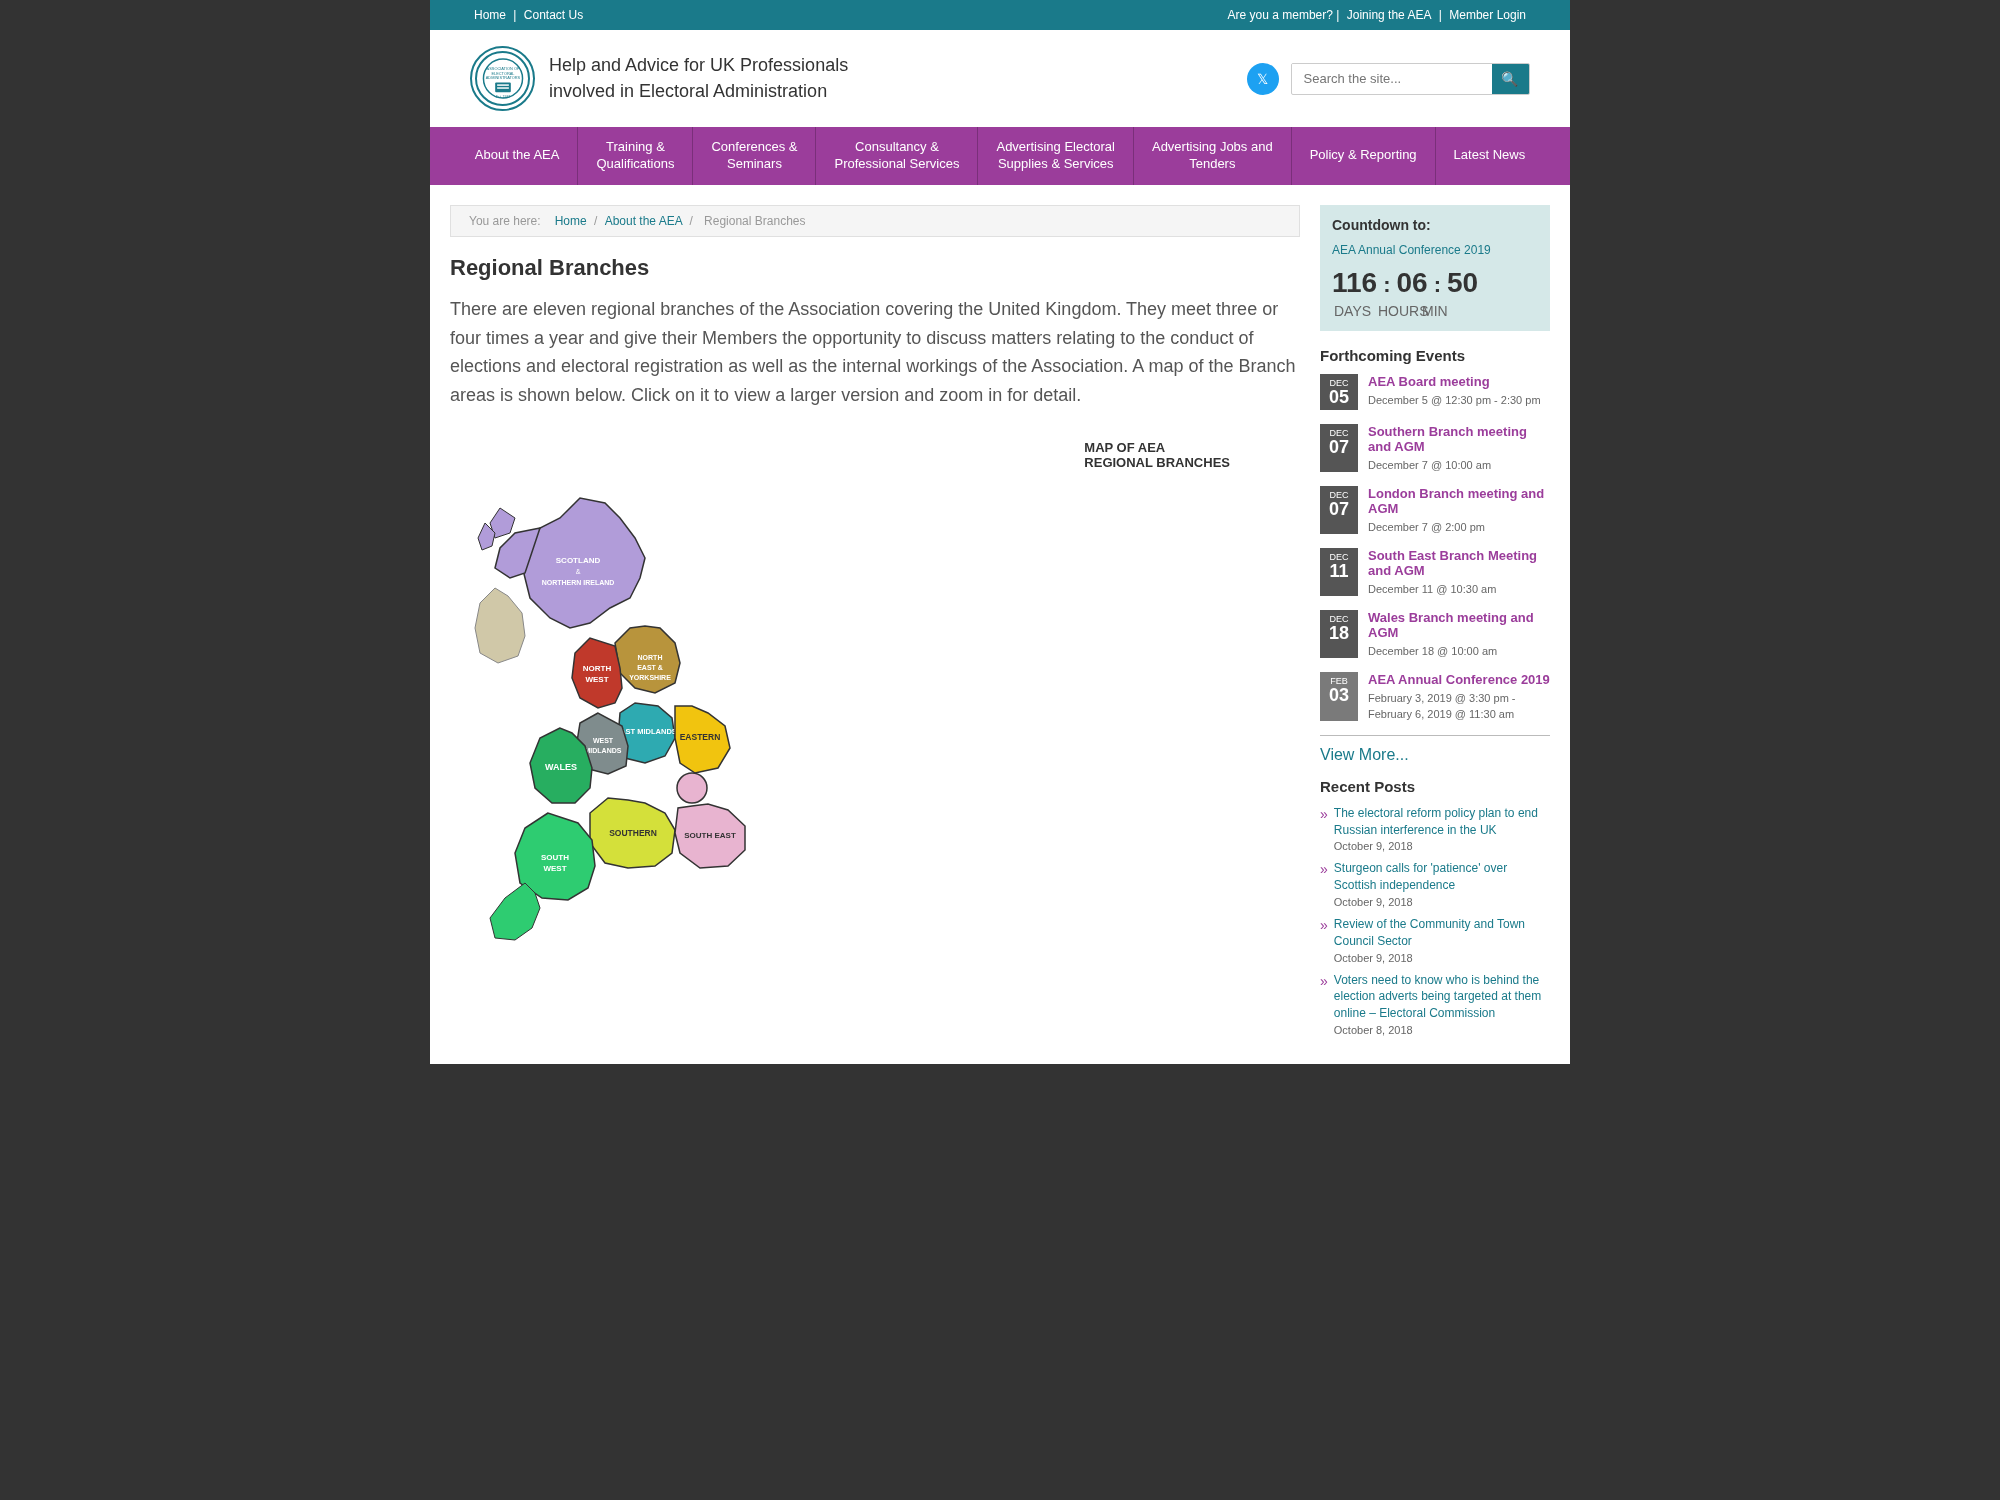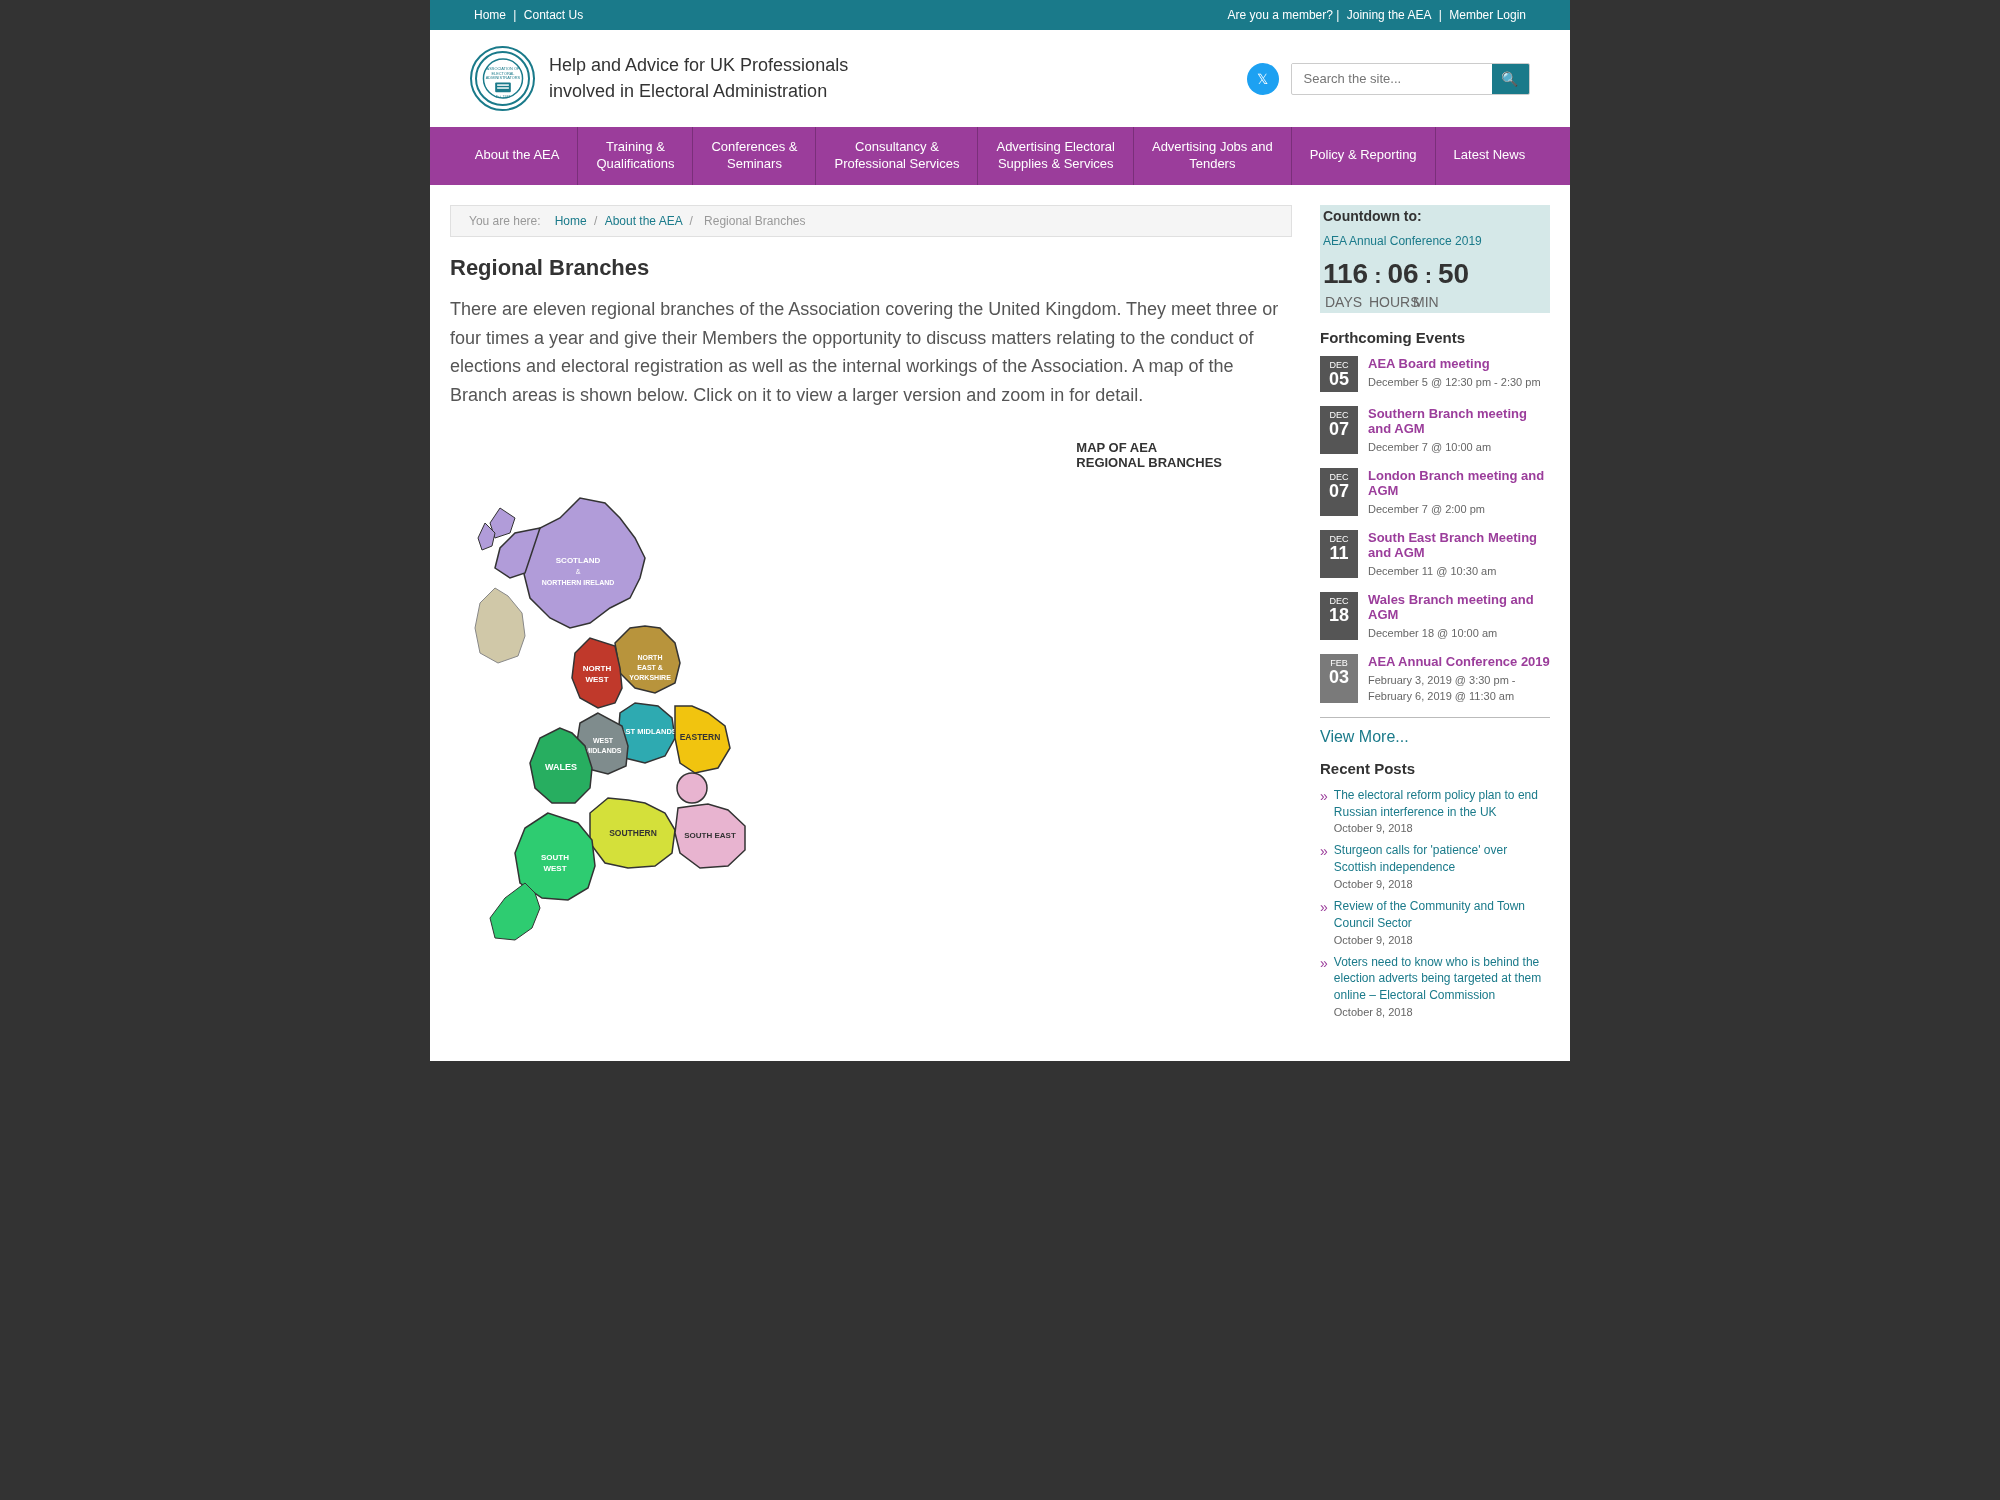--- a/index.html
+++ b/index.html
@@ -20,39 +20,39 @@
     .search-bar { display: flex; align-items: center; border: 1px solid #ccc; border-radius: 2px; overflow: hidden; }
     .search-bar input { padding: 7px 12px; border: none; outline: none; font-size: 13px; width: 200px; color: #999; }
     .search-btn { background: #1a7a8a; border: none; padding: 7px 10px; cursor: pointer; color: #fff; font-size: 14px; }
 
     
     .nav { background: #9b3d9b; display: flex; justify-content: center; }
     .nav-item { color: #fff; text-decoration: none; padding: 12px 18px; font-size: 13px; text-align: center; cursor: pointer; line-height: 1.3; display: flex; align-items: center; justify-content: center; border-right: 1px solid #7a2f7a; }
     .nav-item:last-child { border-right: none; }
 
     
-    .main-wrapper { background: #fff; max-width: 1140px; margin: 0 auto; display: flex; gap: 8px; padding: 20px 20px; }
+    .main-wrapper { background: #fff; max-width: 1140px; margin: 0 auto; display: flex; gap: 0; padding: 20px 20px; }
     .content-area { flex: 1; padding-right: 20px; }
     .sidebar { width: 230px; flex-shrink: 0; }
 
     
     .breadcrumb { background: #f5f5f5; border: 1px solid #e0e0e0; padding: 8px 14px; font-size: 12px; color: #666; margin-bottom: 18px; }
     .breadcrumb a { color: #1a7a8a; text-decoration: none; }
     .breadcrumb span { color: #999; margin: 0 4px; }
 
     
     .page-title { font-size: 22px; font-weight: bold; color: #333; margin-bottom: 14px; }
     .page-description { font-size: 18px; color: #555; line-height: 1.6; margin-bottom: 20px; }
 
     
     .map-container { text-align: left; padding: 10px; }
     .map-svg { width: 100%; max-width: 430px; }
 
     
-    .sidebar-section { background: #d5e8e8; padding: 3px; margin-bottom: 16px; }
+    .sidebar-section { background: #d5e8e8; padding: 12px; margin-bottom: 16px; }
     .sidebar-title { font-size: 14px; font-weight: bold; color: #333; margin-bottom: 10px; }
     .countdown-link { color: #1a7a8a; font-size: 12px; text-decoration: none; display: block; margin-bottom: 10px; }
     .countdown-display { display: flex; align-items: baseline; gap: 6px; margin-bottom: 4px; }
     .countdown-num { font-size: 28px; font-weight: bold; color: #333; }
     .countdown-sep { font-size: 22px; color: #333; font-weight: bold; }
     .countdown-labels { display: flex; gap: 10px; font-size: 14px; color: #666; margin-bottom: 0; padding-left: 2px; }
     .countdown-label { width: 34px; }
 
     
     .events-title { font-size: 15px; font-weight: bold; color: #333; margin: 14px 0 10px; }

